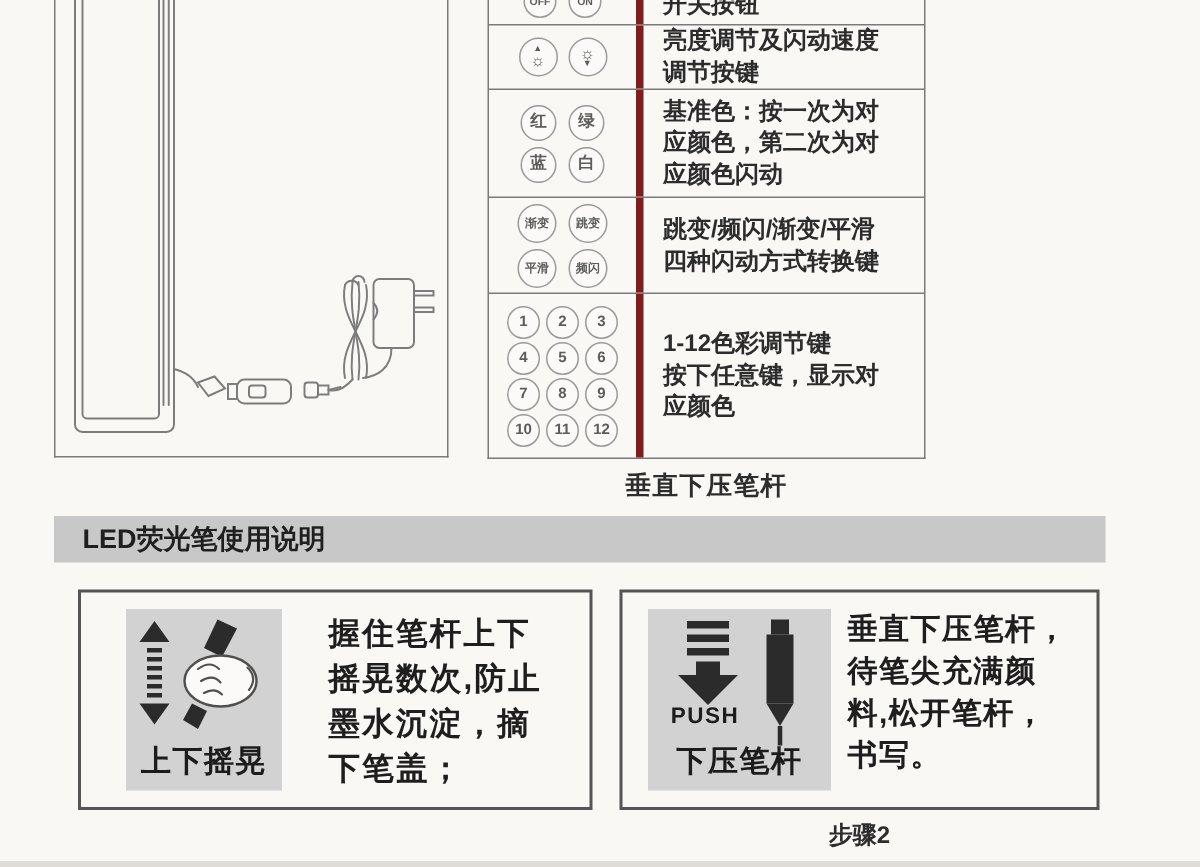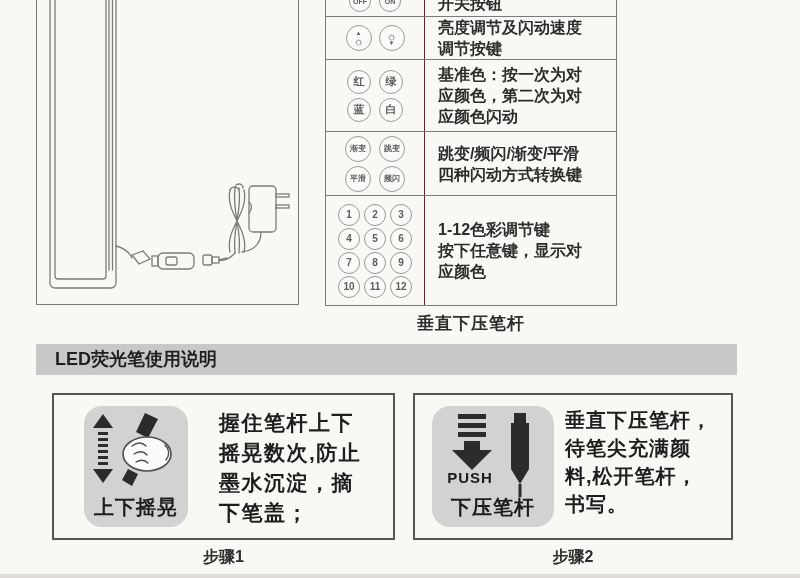--- a/index.html
+++ b/index.html
@@ -20,21 +20,21 @@
 
   
   .rtable{position:absolute;left:325px;top:0;width:292px;height:306px;
           border:1px solid #7a7a7a;border-top:none;}
   .trow{display:flex;width:100%;}
   .trow + .trow{border-top:1px solid #7a7a7a;}
   .r1{height:16px;} .r2{height:43px;} .r3{height:72px;} .r4{height:64px;} .r5{height:110px;}
   .cell-btns{width:98px;display:flex;align-items:center;justify-content:center;flex-shrink:0;}
   .grid2{display:grid;grid-template-columns:repeat(2,auto);gap:4px 8px;justify-items:center;align-content:center;}
   .grid3{display:grid;grid-template-columns:repeat(3,auto);gap:2px 4px;justify-items:center;align-content:center;}
-  .cell-desc{flex:1;border-left:1px solid #7f1d1d;padding:0 6px 0 13px;display:flex;
+  .cell-desc{flex:1;border-left:5px solid #7f1d1d;padding:0 6px 0 13px;display:flex;
              flex-direction:column;justify-content:center;font-size:16px;font-weight:600;
              line-height:21px;color:#2c2c2c;white-space:pre-line;}
   .r1 .cell-desc{justify-content:flex-start;overflow:hidden;}
   .r1 .cell-desc span{margin-top:-7px;white-space:pre-line;}
   .r1 .cell-btns{align-items:flex-start;gap:8px;overflow:hidden;}
 
   .cbtn{border-radius:50%;border:1px solid #9a9a9a;display:inline-flex;align-items:center;
         justify-content:center;color:#5c5c5c;background:#fbfaf8;font-weight:600;line-height:1;}
   .c-small{width:22px;height:22px;font-size:7px;margin-top:-10px;}
   .c-bri{width:26px;height:26px;flex-direction:column;gap:0;}
@@ -45,21 +45,21 @@
   .c-num{width:22px;height:22px;font-size:10px;}
 
   
   .band{position:absolute;left:36px;top:344px;width:701px;height:31px;background:#c8c8c8;
         color:#1f1f1f;font-size:18px;font-weight:700;line-height:31px;padding-left:19px;}
 
   
   .stepbox{position:absolute;border:2px solid #555;height:147px;top:393px;background:transparent;}
   .sb1{left:52px;width:343px;}
   .sb2{left:413px;width:320px;}
-  .gsq{position:absolute;background:#d2d2d2;border-radius:18px;}
+  .gsq{position:absolute;background:#d2d2d2;}
   .sb1 .gsq{left:30px;top:11px;width:104px;height:121px;}
   .sb2 .gsq{left:17px;top:11px;width:122px;height:121px;}
   .gsq svg{position:absolute;left:0;top:6px;}
   .gsq-label{position:absolute;bottom:6px;left:0;width:100%;text-align:center;font-size:20px;
              font-weight:700;color:#1c1c1c;letter-spacing:1px;}
   .push-label{position:absolute;left:0;top:63px;width:76px;text-align:center;font-size:15px;
               font-weight:700;color:#1c1c1c;letter-spacing:1px;}
   .steptext{position:absolute;white-space:pre-line;font-weight:700;color:#1e1e1e;}
   .sb1 .steptext{left:165px;top:13px;font-size:21px;line-height:30px;letter-spacing:1.5px;}
   .sb2 .steptext{left:150px;top:11px;font-size:20px;line-height:28px;letter-spacing:1px;}
@@ -241,17 +241,16 @@
       </svg>
       <div class="push-label">PUSH</div>
       <div class="gsq-label">下压笔杆</div>
     </div>
     <div class="steptext">垂直下压笔杆，
 待笔尖充满颜
 料,松开笔杆，
 书写。</div>
   </div>
 
-  <div class="stepcap sc1">步骤1</div>
   <div class="stepcap sc2">步骤2</div>
 
   <div class="footer-strip"></div>
 </div>
 
 </body></html>

